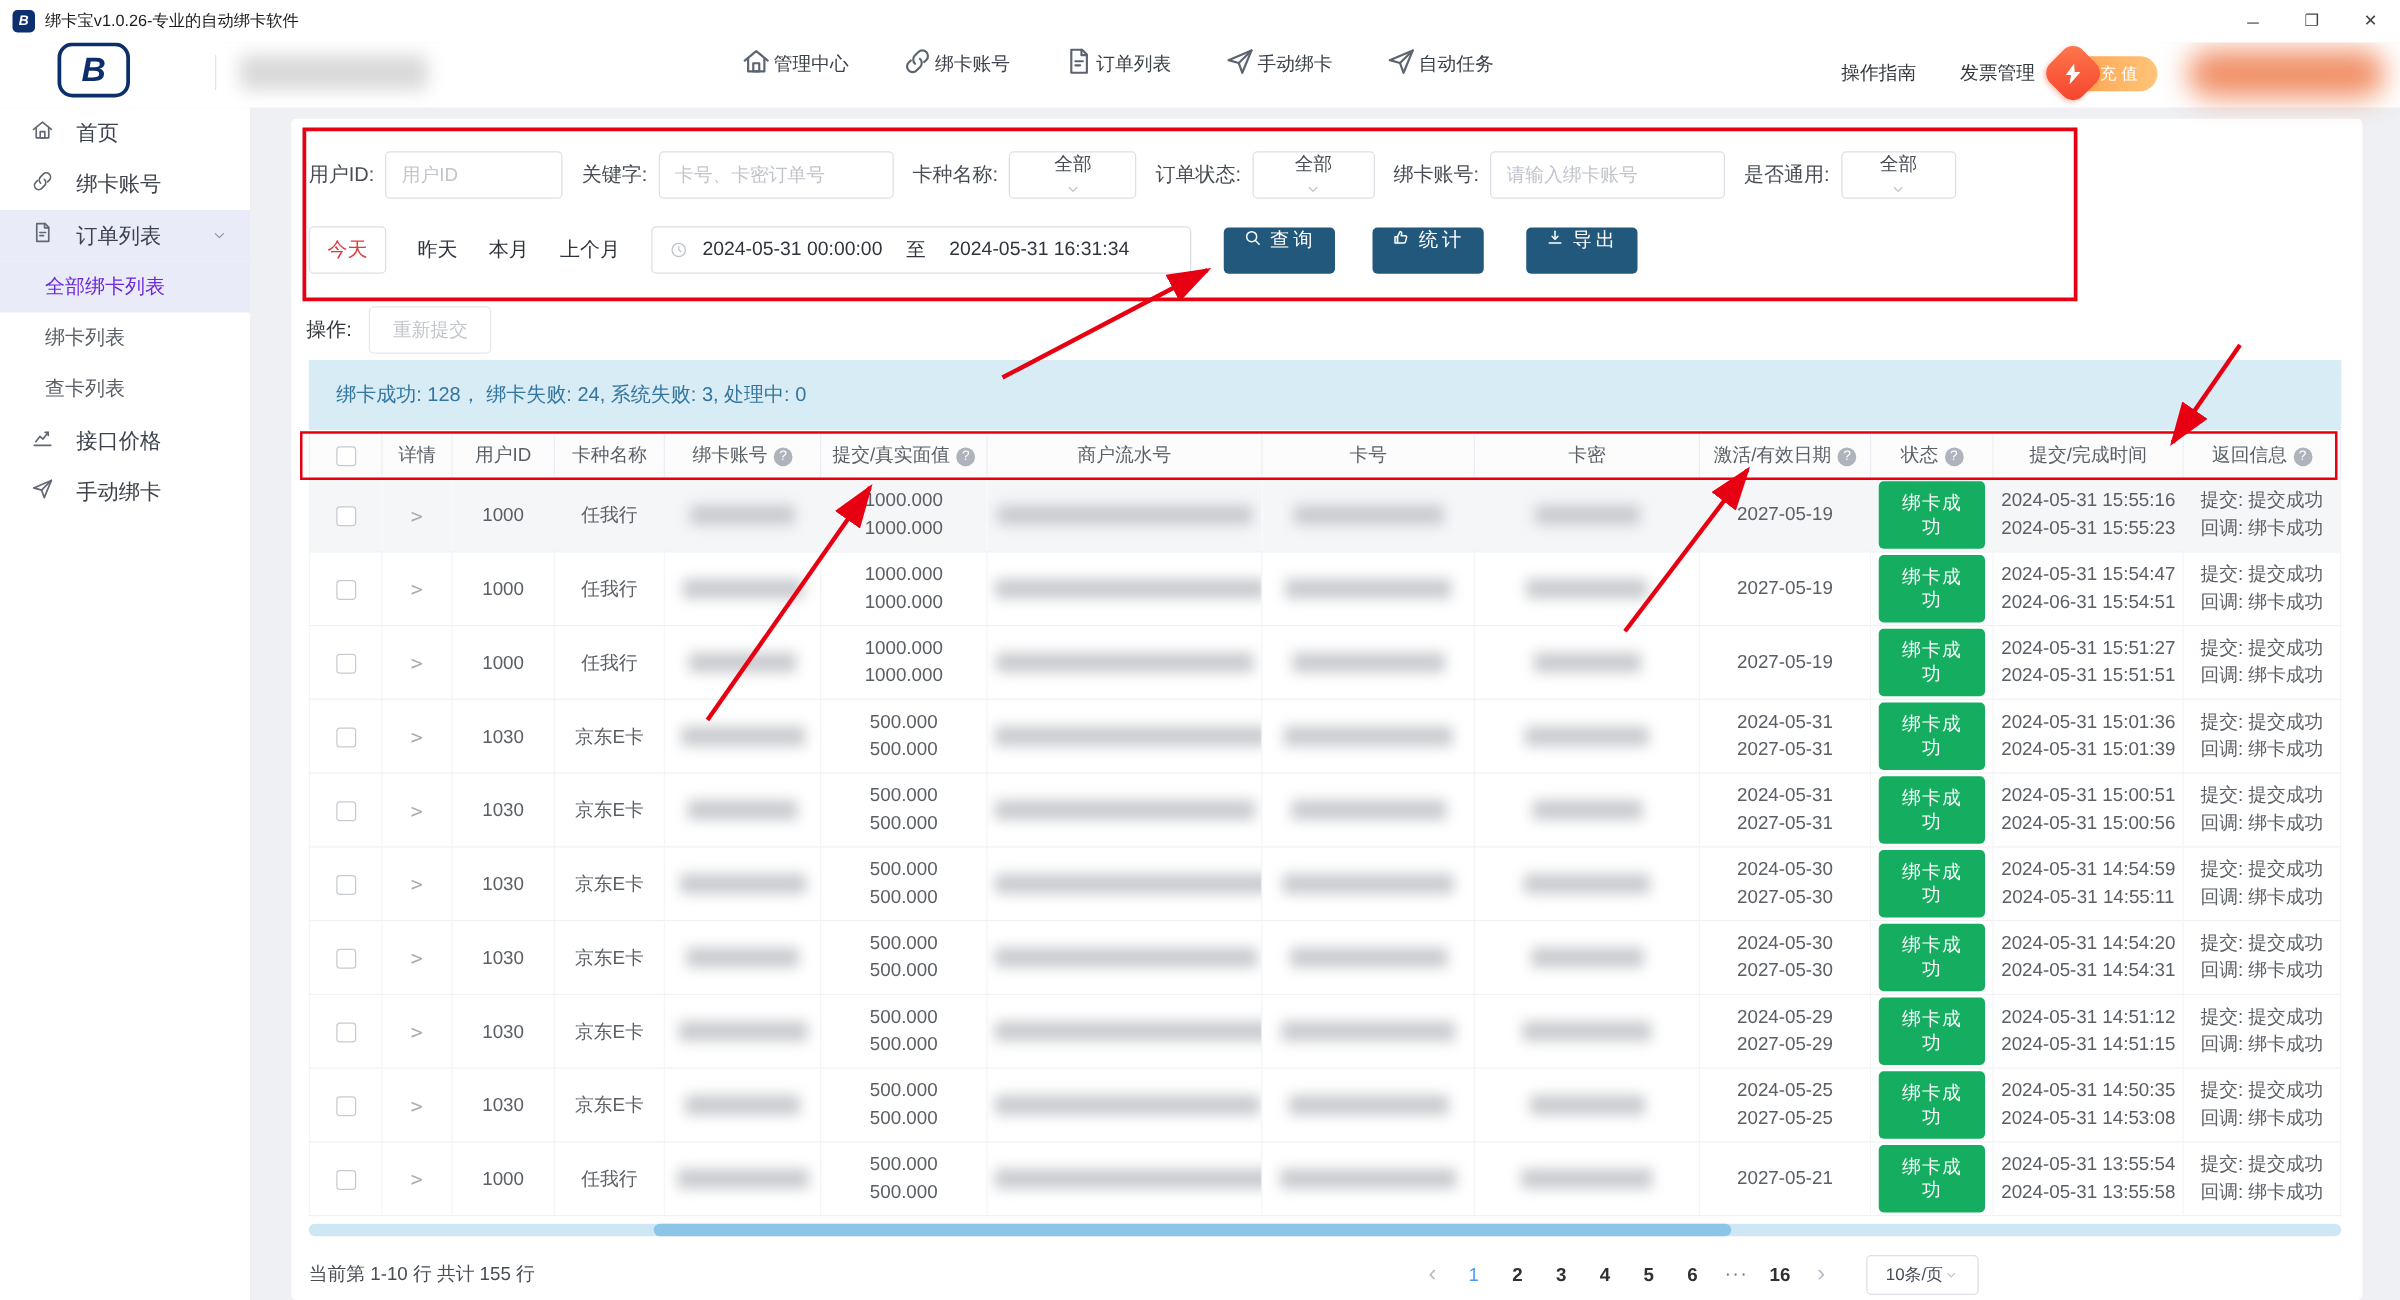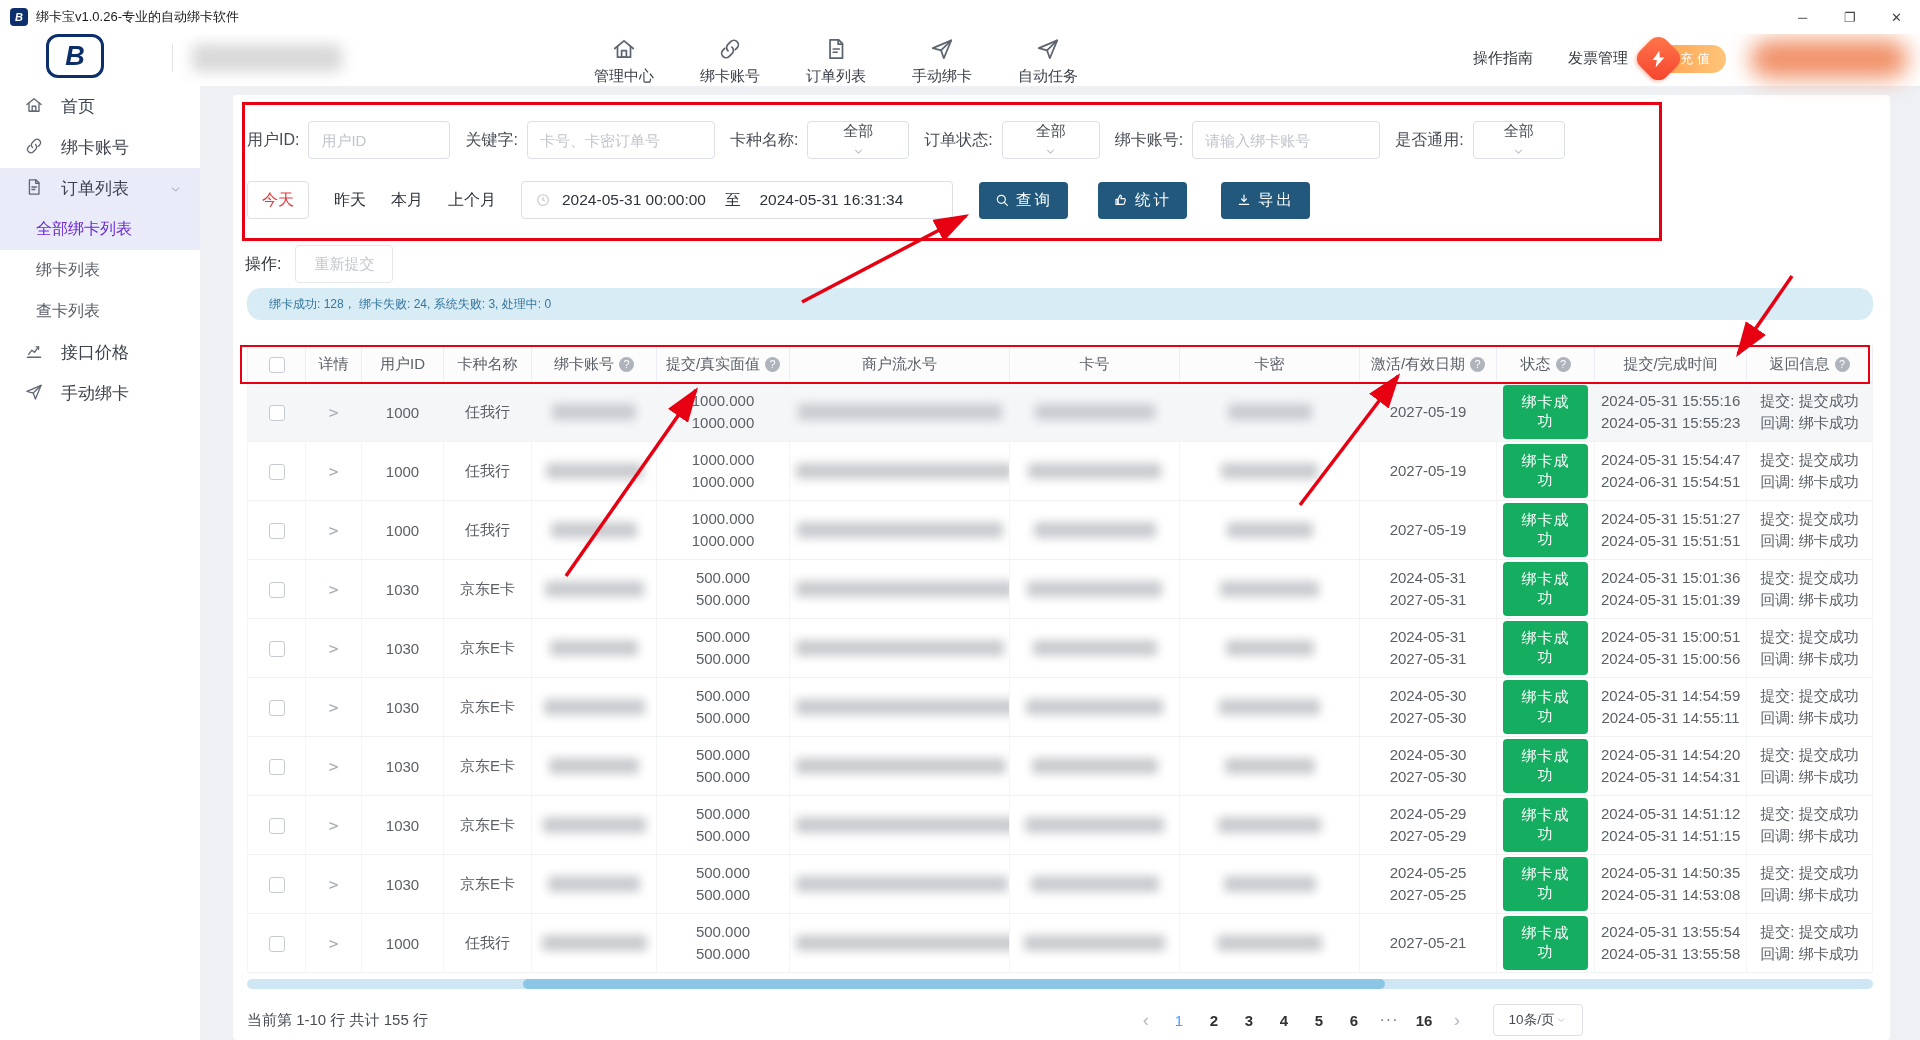--- a/index.html
+++ b/index.html
@@ -14,21 +14,21 @@
   .tb-logo { width:18px; height:18px; background:#0d2f6e; border-radius:4px; color:#fff; font-size:11px; font-weight:bold; font-style:italic; display:flex; align-items:center; justify-content:center; margin-right:8px; }
   .tb-title { font-size:13px; color:#1b1b1b; }
   .tb-controls { margin-left:auto; display:flex; height:34px; }
   .tb-btn { width:47px; height:34px; display:flex; align-items:center; justify-content:center; font-size:13px; color:#444; cursor:pointer; }
   
   .appheader { position:absolute; top:34px; left:0; right:0; height:52px; background:#fff; z-index:5; }
   .logo-badge { position:absolute; left:46px; top:0px; width:58px; height:44px; border:3px solid #0c2f6b; border-radius:12px; display:flex; align-items:center; justify-content:center; color:#0c2f6b; font-weight:bold; font-style:italic; font-size:27px; background:#fff; }
   .logo-divider { position:absolute; left:172px; top:10px; width:1px; height:28px; background:#e3e3e3; }
   .user-blur { position:absolute; left:192px; top:10px; width:150px; height:28px; background:#d9d9d9; border-radius:4px; filter:blur(7px); }
   .topnav { position:absolute; left:592px; top:2px; display:flex; gap:42px; }
-  .nav-item { display:flex; flex-direction:column; align-items:center; gap:1px; min-width:64px; cursor:pointer; }
+  .nav-item { display:flex; flex-direction:row; align-items:center; gap:1px; min-width:64px; cursor:pointer; }
   .nav-item svg { width:26px; height:26px; stroke:#5c6470; fill:none; stroke-width:1.6; stroke-linecap:round; stroke-linejoin:round; }
   .nav-label { font-size:15px; color:#3b404a; white-space:nowrap; }
   .header-links { position:absolute; left:1473px; top:15px; display:flex; gap:35px; }
   .hlink { font-size:15px; color:#33383f; cursor:pointer; white-space:nowrap; }
   .recharge { position:absolute; left:1656px; top:11px; width:70px; height:28px; background:linear-gradient(90deg,#ffa14e,#ffc579); border-radius:14px; display:flex; align-items:center; justify-content:center; padding-left:12px; cursor:pointer; }
   .recharge-text { color:#fff; font-size:13px; letter-spacing:4px; }
   .flame { position:absolute; left:-16px; top:-5px; width:37px; height:37px; background:linear-gradient(135deg,#ff7a4d,#f5402c); border-radius:11px; transform:rotate(45deg); display:flex; align-items:center; justify-content:center; box-shadow:0 2px 4px rgba(245,90,50,.4); }
   .flame svg { transform:rotate(-45deg); width:20px; height:20px; }
   .header-blur { position:absolute; left:1750px; top:6px; width:158px; height:38px; background:#ee7c4b; border-radius:19px; filter:blur(11px); opacity:.85; }
   
@@ -52,29 +52,29 @@
   .fselect { height:38px; border:1px solid #dcdfe6; border-radius:4px; padding:0 10px; display:flex; align-items:center; justify-content:space-between; font-size:15px; color:#474c55; cursor:pointer; background:#fff;flex-direction:column; }
   .fselect svg { width:13px; height:13px; stroke:#c0c4cc; fill:none; stroke-width:2; }
   
   .frow2 { position:absolute; left:14px; top:86px; height:38px; display:flex; align-items:center; }
   .quick-today { border:1px solid #dcdfe6; border-radius:4px; color:#e23b3b; padding:0 14px; height:38px; display:flex; align-items:center; font-size:16px; cursor:pointer; background:#fff; }
   .quick { margin-left:25px; font-size:16px; color:#2f343c; cursor:pointer; }
   .datebox { margin-left:25px; width:432px; height:38px; border:1px solid #dcdfe6; border-radius:4px; display:flex; align-items:center; padding:0 13px; gap:11px; cursor:pointer; background:#fff; }
   .datebox svg { width:16px; height:16px; stroke:#c0c4cc; fill:none; stroke-width:1.6; flex:none; }
   .date-text { font-size:15.5px; color:#2f343c; white-space:nowrap; }
   .date-sep { font-size:15.5px; color:#2f343c; margin:0 8px; }
-  .dark-btn { height:37px; background:#21587c; color:#fff; border:none; border-radius:4px; padding:0 15px; font-size:15.5px; display:flex; align-items:center; gap:6px; cursor:pointer; font-family:Liberation Serif, serif; letter-spacing:3px; }
+  .dark-btn { height:37px; background:#21587c; color:#fff; border:none; border-radius:4px; padding:0 15px; font-size:15.5px; display:flex; align-items:flex-start; gap:6px; cursor:pointer; font-family:Liberation Serif, serif; letter-spacing:3px; }
   .dark-btn svg { width:16px; height:16px; stroke:#fff; fill:none; stroke-width:1.8; stroke-linecap:round; stroke-linejoin:round; }
   .btn-query { margin-left:26px; } .btn-stat { margin-left:30px; } .btn-export { margin-left:34px; }
   
   .op-row { position:absolute; left:12px; top:150px; display:flex; align-items:center; gap:14px; }
   .op-label { font-size:16px; color:#33383f; }
   .op-btn { height:38px; padding:0 18px; border:1px solid #e4e7ec; border-radius:4px; background:#fff; color:#c3c7cd; font-size:15px; cursor:not-allowed; font-family:inherit; }
   
-  .summary { position:absolute; left:14px; top:193px; width:1626px; height:32px; background:#d8ecf6; display:flex; align-items:center; padding:0 22px; font-size:12px; color:#35769e;border-radius:14px; }
+  .summary { position:absolute; left:14px; top:193px; width:1626px; height:56px; background:#d8ecf6; display:flex; align-items:center; padding:0 22px; font-size:16px; color:#35769e; }
   
   .tablewrap { position:absolute; left:14px; top:250px; width:1626px; }
   table { border-collapse:collapse; table-layout:fixed; width:1626px; }
   th { height:37px; font-weight:normal; font-size:15px; color:#5b6067; background:#fcfcfd; border:1px solid #ebeef5; white-space:nowrap; overflow:hidden; }
   td { height:59px; text-align:center; font-size:15px; color:#5b6067; border-bottom:1px solid #f0f1f3; border-right:1px solid #f4f5f7; padding:0 6px; overflow:hidden; }
   td:first-child { border-left:1px solid #f4f5f7; }
   tr.row-first { background:#f5f6f8; }
   .two-line div { line-height:1.48; white-space:nowrap; }
   .cb { display:inline-block; width:16px; height:16px; border:1px solid #c6cad1; border-radius:3px; background:#fff; vertical-align:middle; cursor:pointer; }
   .expander { color:#a9adb3; font-size:16px; cursor:pointer; font-family:"DejaVu Sans Mono",monospace; }

